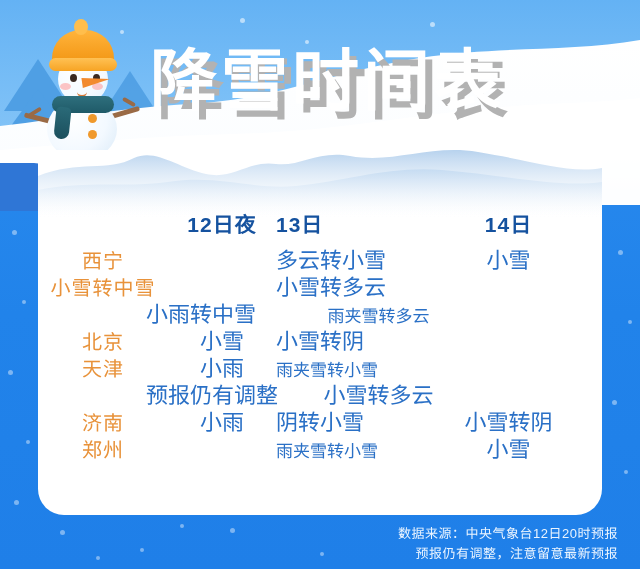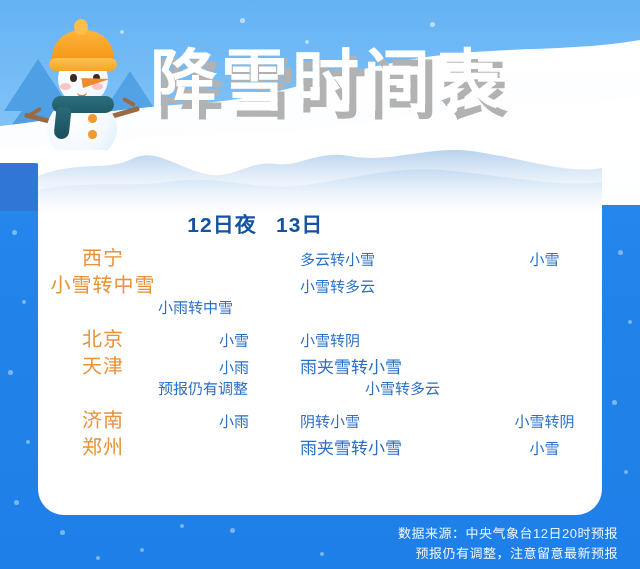--- a/index.html
+++ b/index.html
@@ -104,26 +104,26 @@
   .thead,.trow{display:flex;align-items:baseline;}
   .c-city{width:130px;text-align:center;flex:none;}
   .c-d1{width:108px;text-align:center;flex:none;}
   .c-d2{width:155px;text-align:left;flex:none;}
   .c-d3{width:155px;text-align:center;flex:none;}
 
   .thead{height:34px;}
   .thead .c-d1,.thead .c-d2,.thead .c-d3{
     font-size:21px;font-weight:bold;color:#15529f;letter-spacing:1px;
   }
-  .trow{height:27px;gap:12px;}
+  .trow{height:27px;}
   .trow .c-city{
     font-size:20px;color:#e8923a;letter-spacing:1px;white-space:nowrap;
   }
   .trow .c-d1,.trow .c-d2,.trow .c-d3{
-    font-size:15px;color:#2a70c6;letter-spacing:0px;white-space:nowrap;
+    font-size:22px;color:#2a70c6;letter-spacing:0px;white-space:nowrap;
   }
   .trow .c-d2.small,.trow .c-d3.small{font-size:17px;}
 
   
   .footer{
     position:absolute;right:22px;top:524px;width:400px;
     text-align:right;color:#eaf4ff;font-size:13px;line-height:1.55;
     letter-spacing:.5px;
   }
 </style>
@@ -225,39 +225,41 @@
       <path d="M0,40 C50,30 90,38 130,32 C180,24 214,40 258,36 C310,31 350,16 404,20 C466,25 520,38 564,32 L564,70 L0,70 Z" fill="url(#wv2)"></path>
     </svg>
   </div>
 
   <div class="table">
 
     <div class="thead">
       <div class="c-city"></div>
       <div class="c-d1">12日夜</div>
       <div class="c-d2">13日</div>
+      <div class="c-d3">14日</div>
     </div>
 
     <div class="trow">
       <div class="c-city">西宁</div>
       <div class="c-d1"></div>
       <div class="c-d2">多云转小雪</div>
       <div class="c-d3">小雪</div>
     </div>
 
     <div class="trow">
       <div class="c-city">小雪转中雪</div>
       <div class="c-d1"></div>
       <div class="c-d2">小雪转多云</div>
       <div class="c-d3"></div>
     </div>
 
     <div class="trow">
       <div class="c-d1"></div>
       <div class="c-d2">小雨转中雪</div>
+      <div class="c-d3 small">雨夹雪转多云</div>
     </div>
 
     <div class="trow">
       <div class="c-city">北京</div>
       <div class="c-d1">小雪</div>
       <div class="c-d2">小雪转阴</div>
       <div class="c-d3"></div>
     </div>
 
     <div class="trow">

